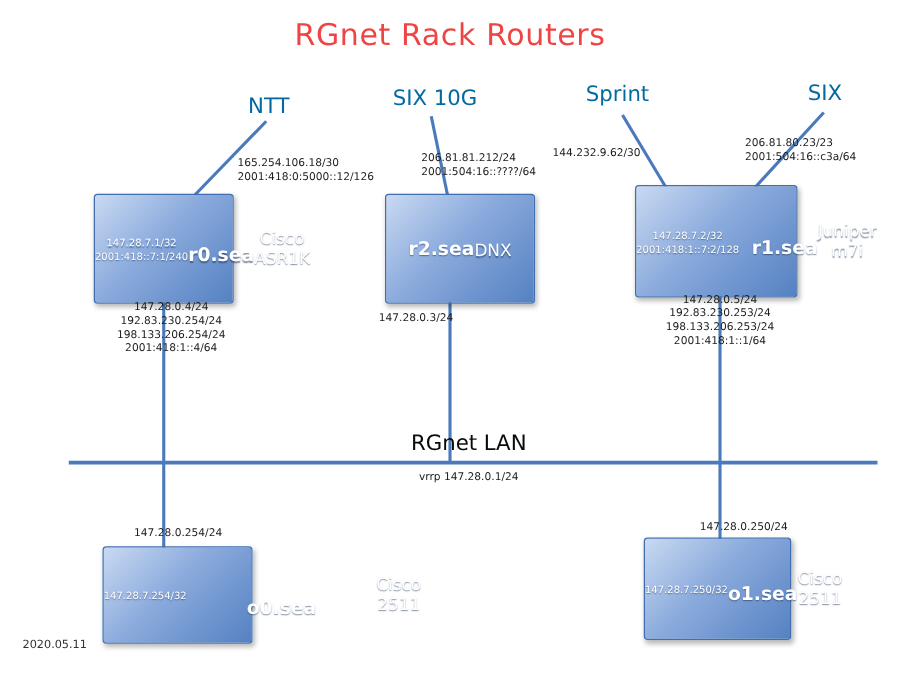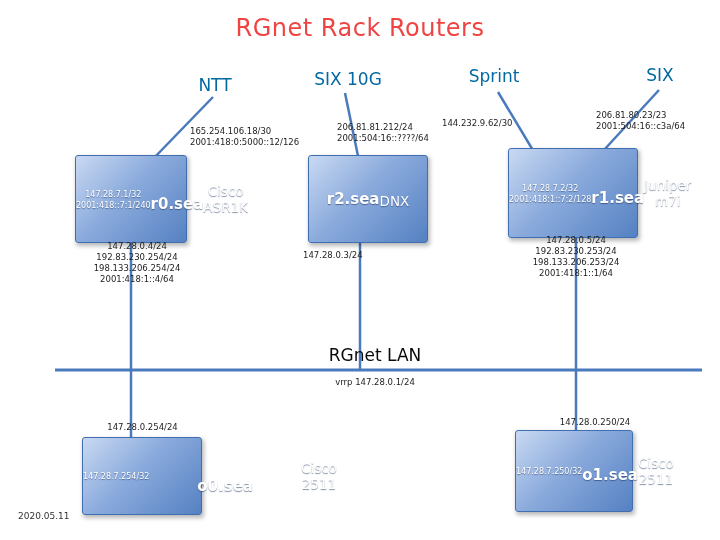--- a/index.html
+++ b/index.html
@@ -83,21 +83,21 @@
   <div class="node vcenter" style="left:308px;top:155px;width:118px;height:86px;">
     <div class="name">r2.sea</div>
     <div class="model" style="margin-top:4px;">DNX</div>
   </div>
 
   <div class="node" style="left:508px;top:148px;width:128px;height:88px;">
     <div class="loop">
       <div>147.28.7.2/32</div>
       <div>2001:418:1::7:2/128</div>
     </div>
-    <div class="name" style="margin-top:9px;">r1.sea</div>
+    <div class="name" style="margin-top:9px;margin-left:10px;">r1.sea</div>
     <div class="model">Juniper m7i</div>
   </div>
 
   <div class="node" style="left:82px;top:437px;width:118px;height:76px;gap:48px;">
     <div class="loop">
       <div>147.28.7.254/32</div>
     </div>
     <div class="name" style="margin-top:20px;">o0.sea</div>
     <div class="model">Cisco 2511</div>
   </div>

